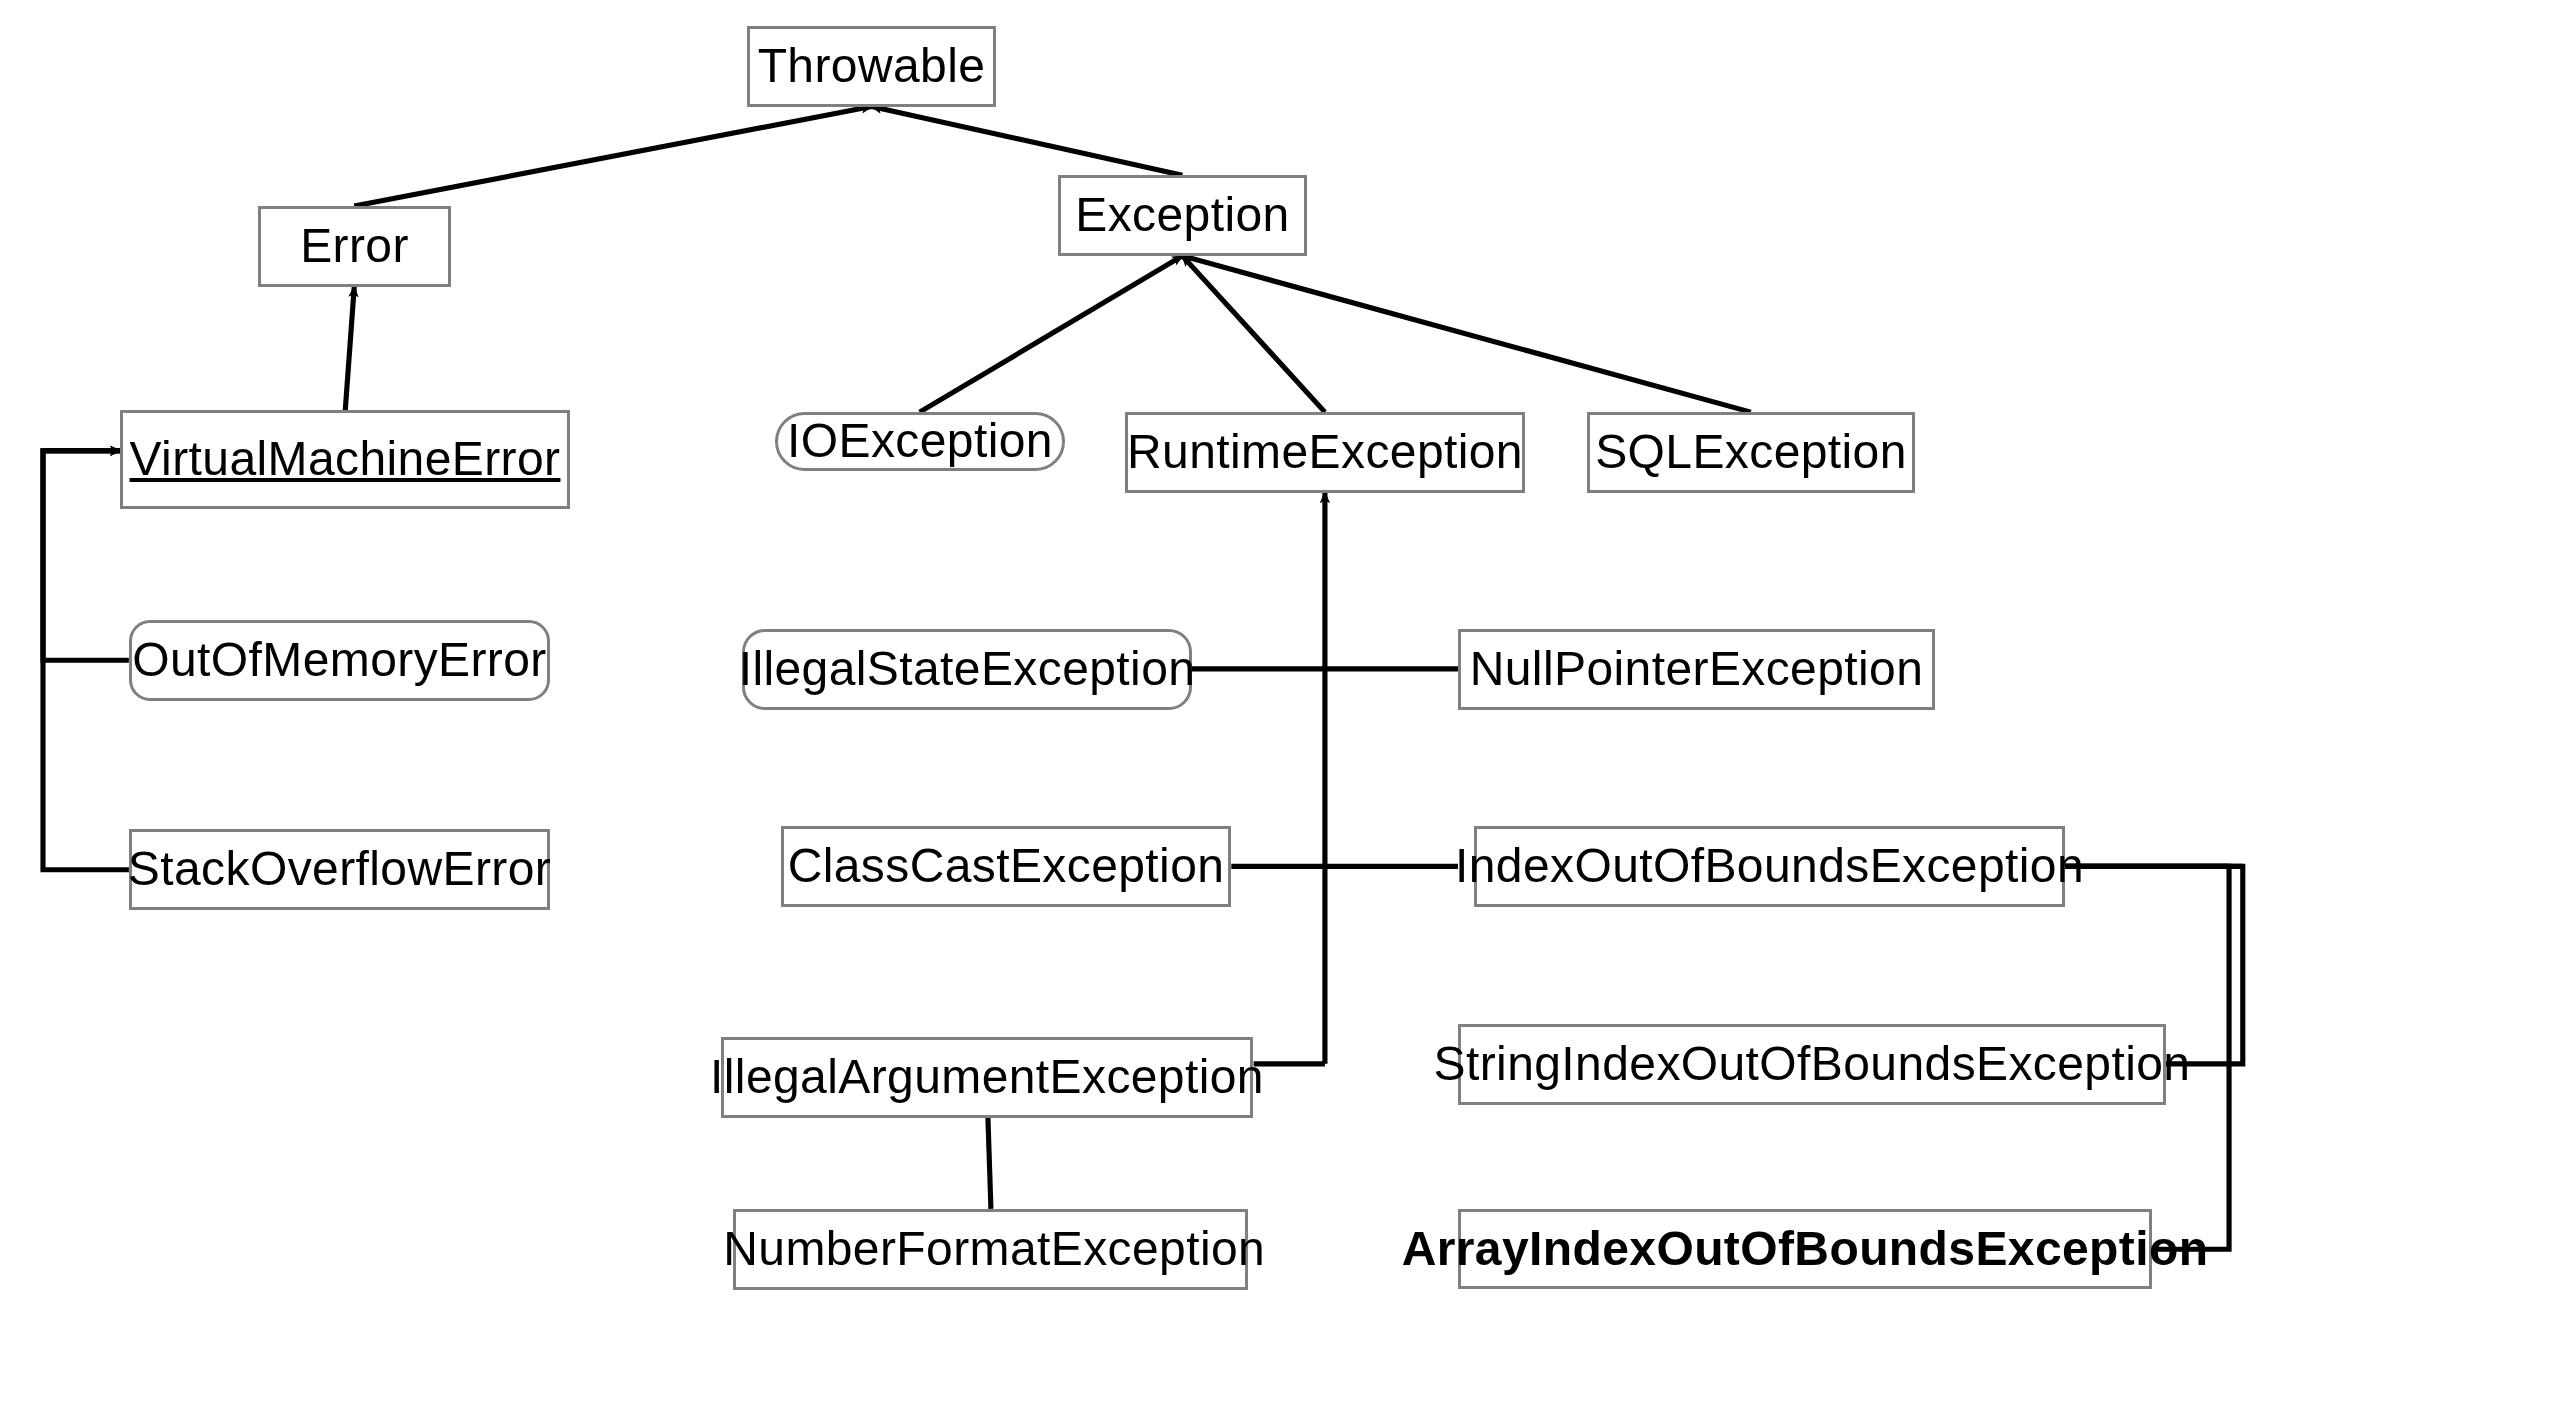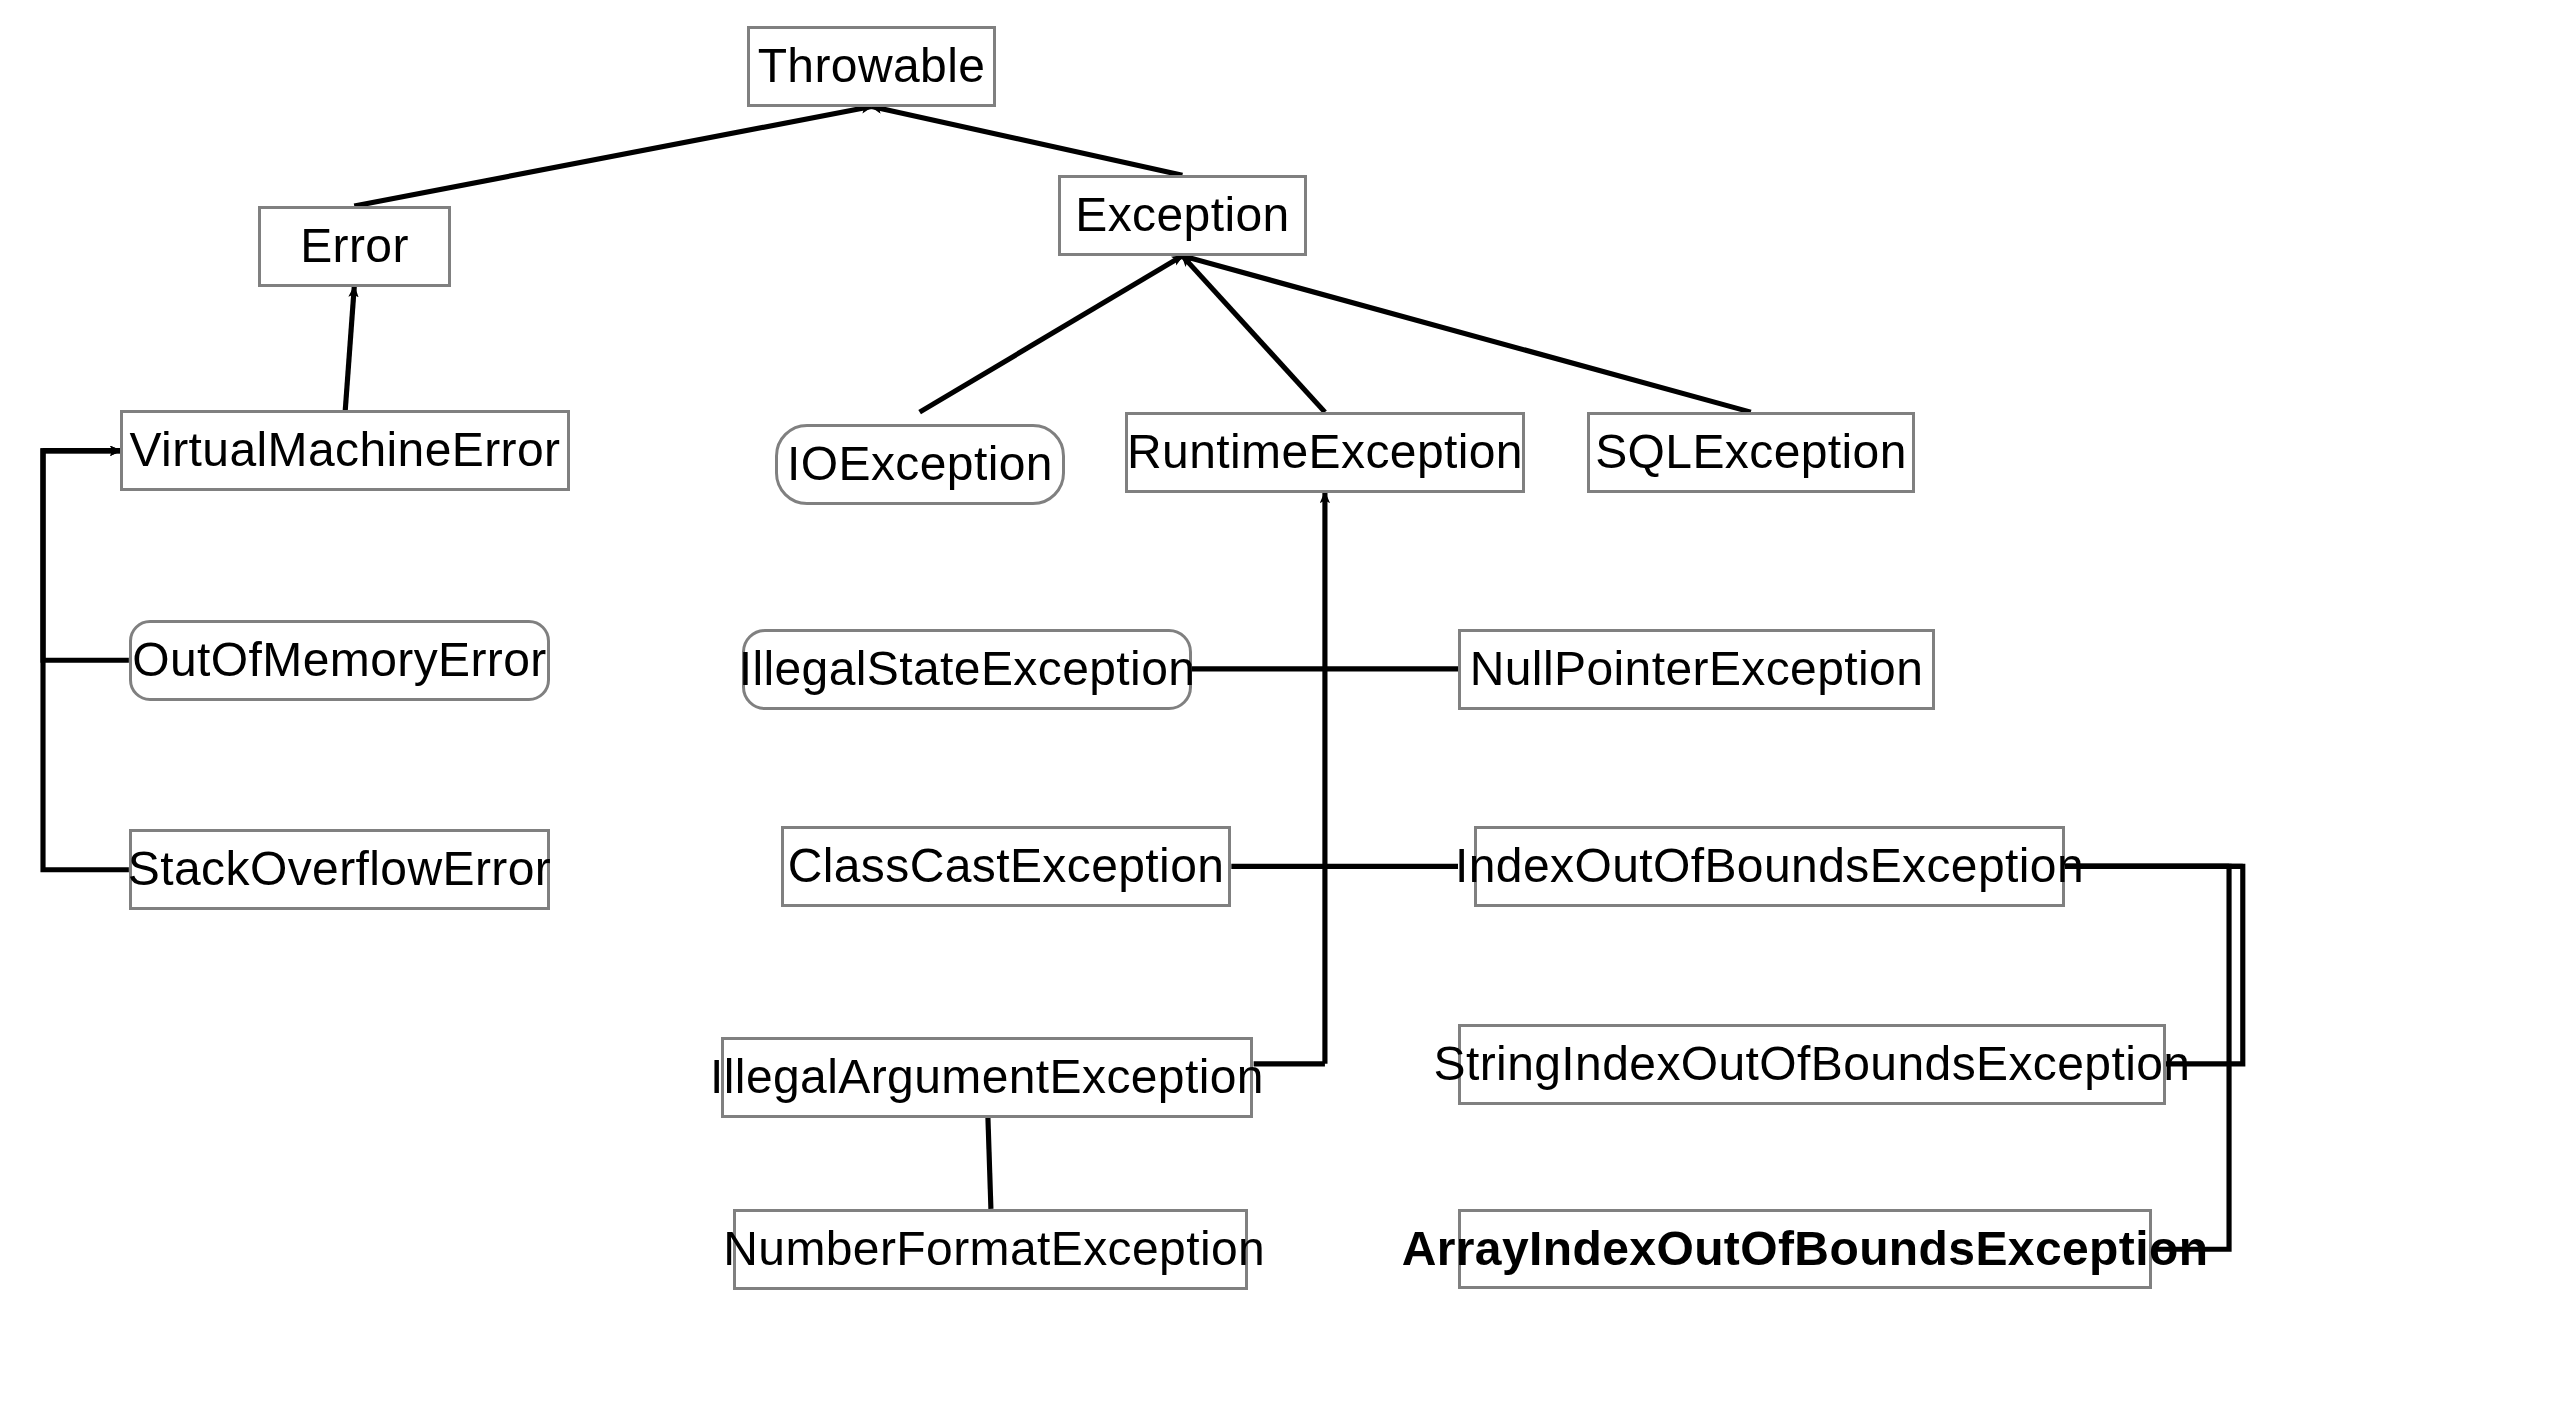--- a/index.html
+++ b/index.html
@@ -72,24 +72,24 @@
         <path d="M 2612 1009 L 2386 1009" marker-end="url(#arrowhead)"></path>
         <path d="M 2506 1455 L 2596 1455 L 2596 1009 L 2386 1009"></path>
         <path d="M 2596 1009 L 2386 1009" marker-end="url(#arrowhead)"></path>
         <path d="M 1543 1239 L 1543 574" marker-end="url(#arrowhead)"></path>
       </g>
   </svg>
   <div id="nodes-layer">
       <div class="node" style="left: 747px; top: 26px; width: 249px; height: 81px;">Throwable</div>
       <div class="node" style="left: 258px; top: 206px; width: 193px; height: 81px;">Error</div>
       <div class="node" style="left: 1058px; top: 175px; width: 249px; height: 81px;">Exception</div>
-      <div class="node" style="left: 120px; top: 410px; width: 450px; height: 81px;">VirtualMachineError</div>
+      <div class="node" style="left: 120px; top: 410px; width: 450px; height: 99px; text-decoration: underline;">VirtualMachineError</div>
       <div class="node" style="left: 129px; top: 620px; width: 421px; height: 81px; border-radius: 21px;">OutOfMemoryError</div>
       <div class="node" style="left: 129px; top: 829px; width: 421px; height: 81px;">StackOverflowError</div>
-      <div class="node" style="left: 775px; top: 424px; width: 290px; height: 81px; border-radius: 32px;">IOException</div>
+      <div class="node" style="left: 775px; top: 412px; width: 290px; height: 59px; border-radius: 32px;">IOException</div>
       <div class="node" style="left: 1125px; top: 412px; width: 400px; height: 81px;">RuntimeException</div>
       <div class="node" style="left: 1587px; top: 412px; width: 328px; height: 81px;">SQLException</div>
       <div class="node" style="left: 742px; top: 629px; width: 450px; height: 81px; border-radius: 23px;">IllegalStateException</div>
       <div class="node" style="left: 1458px; top: 629px; width: 477px; height: 81px;">NullPointerException</div>
       <div class="node" style="left: 781px; top: 826px; width: 450px; height: 81px;">ClassCastException</div>
       <div class="node" style="left: 1458px; top: 826px; width: 591px; height: 81px; margin-left: 16px;">IndexOutOfBoundsException</div>
       <div class="node" style="left: 721px; top: 992px; width: 532px; height: 81px; margin-top: 45px;">IllegalArgumentException</div>
       <div class="node" style="left: 1458px; top: 1024px; width: 708px; height: 81px;">StringIndexOutOfBoundsException</div>
       <div class="node" style="left: 733px; top: 1209px; width: 515px; height: 81px; padding-left: 16px;">NumberFormatException</div>
       <div class="node" style="left: 1458px; top: 1209px; width: 694px; height: 80px; font-weight: bold;">ArrayIndexOutOfBoundsException</div>

